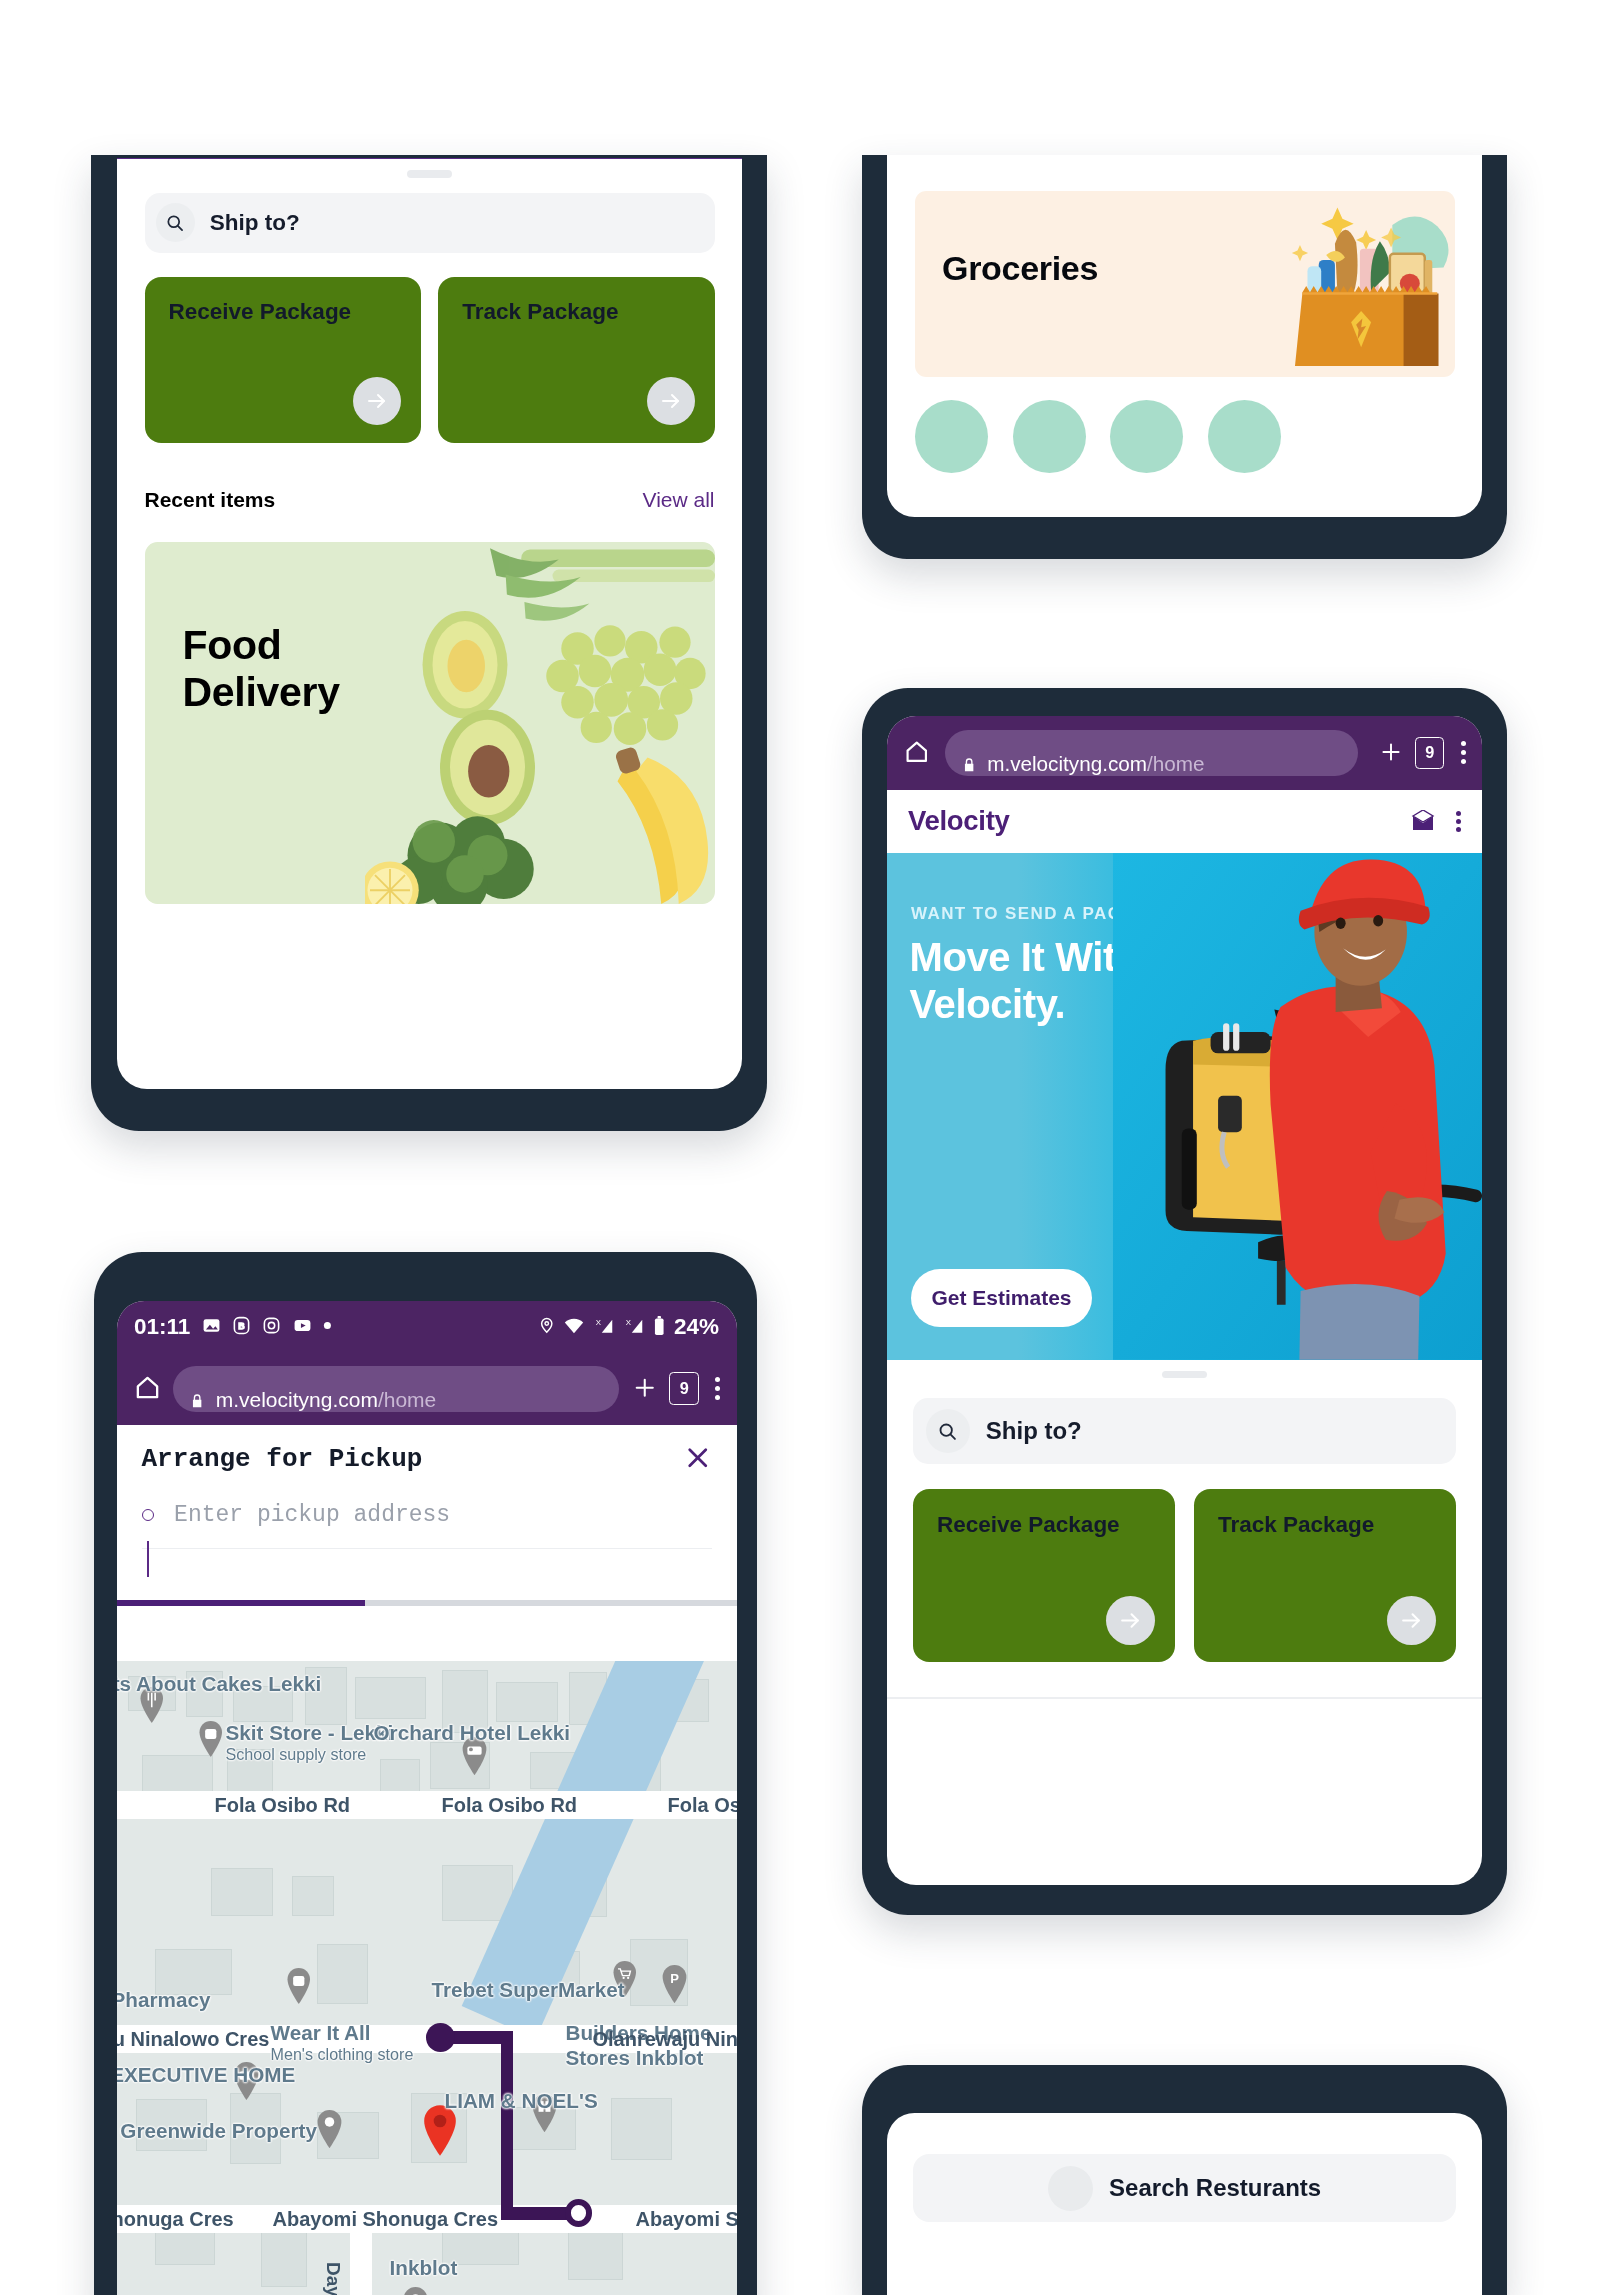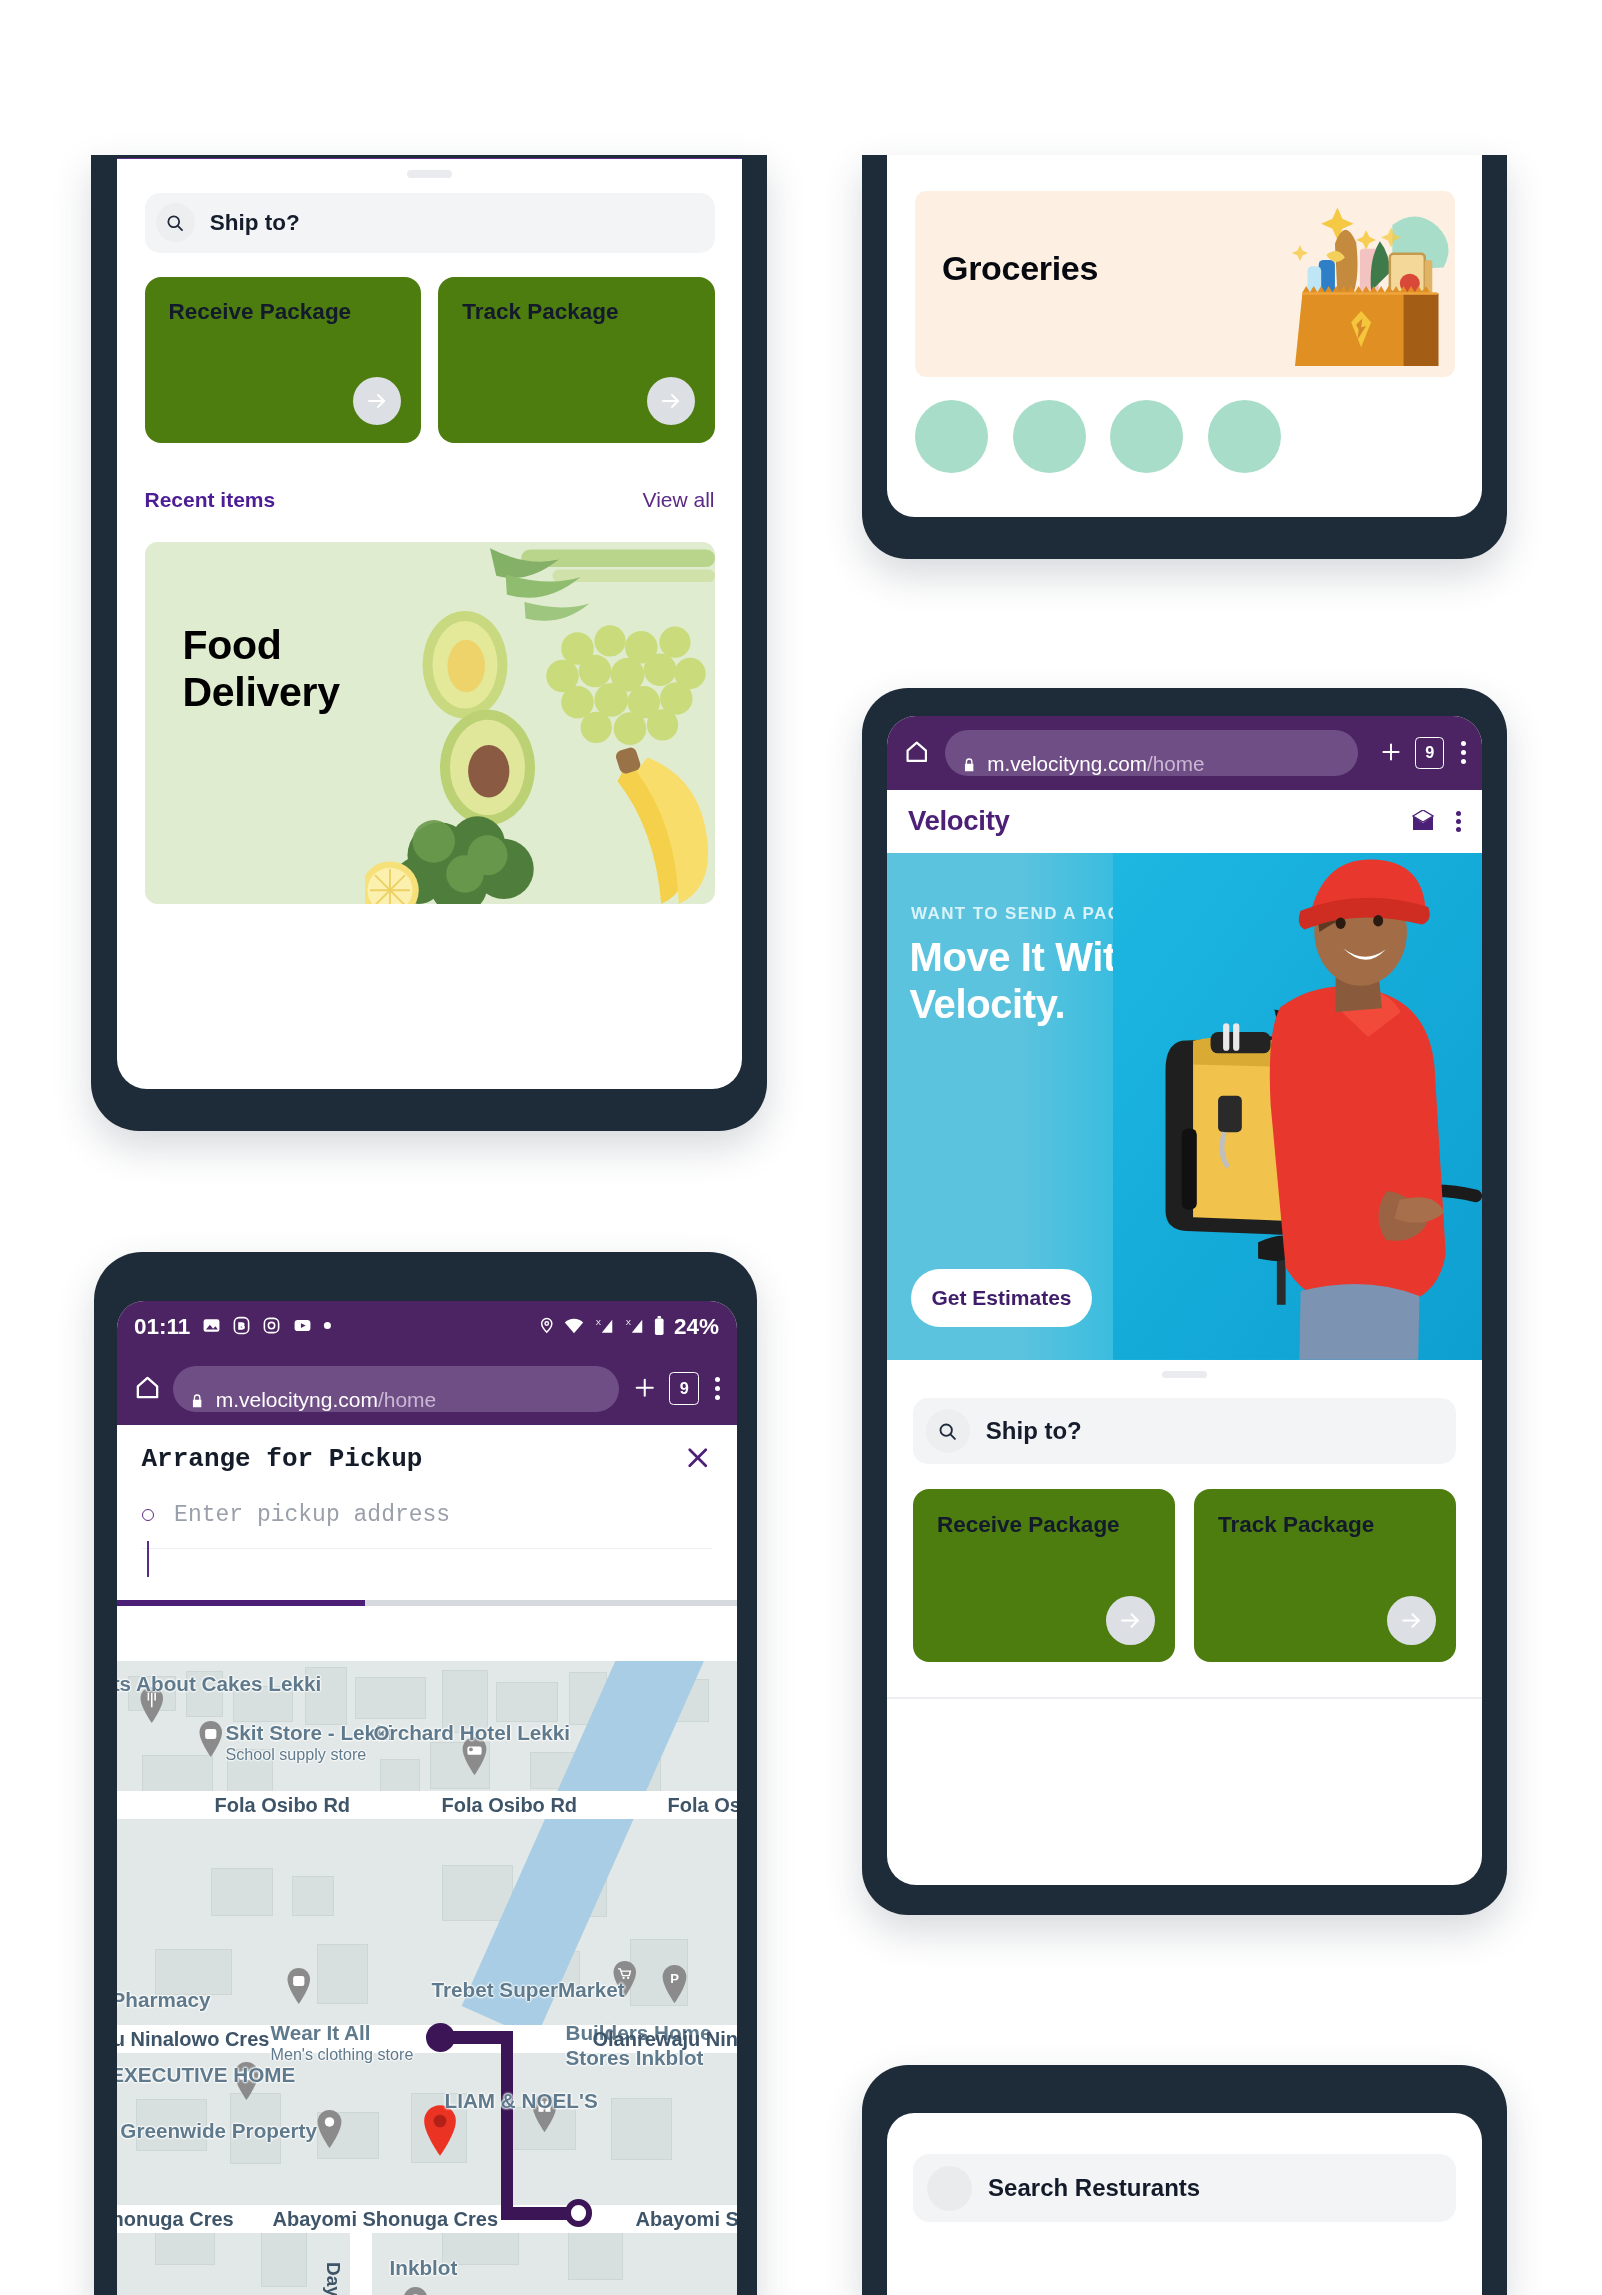--- a/index.html
+++ b/index.html
@@ -13,21 +13,21 @@
   
   .grabber{width:45px;height:7.5px;border-radius:5px;background:#e9ebee;margin:0 auto;}
   .searchbar{display:flex;align-items:center;background:#f3f4f6;border-radius:15px;}
   .search-circle{border-radius:50%;background:#eceef0;display:flex;align-items:center;justify-content:center;flex:none;}
   .search-label{color:#151c2c;font-weight:700;}
   .pkg-card{background:#4d7c0f;border-radius:16.3px;position:relative;}
   .pkg-title{color:#121a2b;font-weight:700;}
   .arrow-btn{position:absolute;border-radius:50%;background:#dcdfe3;display:flex;align-items:center;justify-content:center;}
   .arrow-btn svg{display:block;}
   .section-row{display:flex;align-items:center;justify-content:space-between;}
-  .section-title{color:#4c1d95;font-weight:700;}
+  .section-title{color:#000000;font-weight:700;}
   .view-all{color:#5b2a86;font-weight:400;}
 
   
   .food-card{position:relative;border-radius:12.5px;overflow:hidden;background:#dfeccf;}
   .food-title{position:absolute;font-weight:800;color:#000000;line-height:1.14;letter-spacing:-0.3px;}
   .veg{position:absolute;}
 
   
   .groc-card{position:relative;border-radius:11.3px;overflow:hidden;background:#fdf0e3;}
   .groc-title{position:absolute;font-weight:800;color:#06090f;letter-spacing:-0.3px;}
@@ -647,20 +647,20 @@
       <div class="roadlabel" style="left:519px;top:547px;font-size:20px;">Abayomi Sh</div>
       <div class="roadlabel" style="left:227px;top:601px;font-size:19px;transform:rotate(90deg);transform-origin:left top;">Dayton</div>
     </div>
 
   </div>
 </div>
 
 <div class="phone" style="left:862px;top:2065px;width:645px;height:230px;border-radius:46px 46px 0 0;">
   <div class="screen" style="left:25px;top:48px;width:595px;height:183px;border-radius:27.5px 27.5px 0 0;">
 
-    <div class="searchres" style="margin:41px 26px 0 26px;height:68px;padding:0 13.8px;">
+    <div class="searchres" style="margin:41px 26px 0 26px;height:68px;padding:0 13.8px;justify-content:center;">
       <div class="sr-circle" style="width:45px;height:45px;"></div>
       <span class="sr-label" style="margin-left:16.3px;font-size:24px;">Search Resturants</span>
     </div>
 
   </div>
 </div>
 
 
 </body></html>

